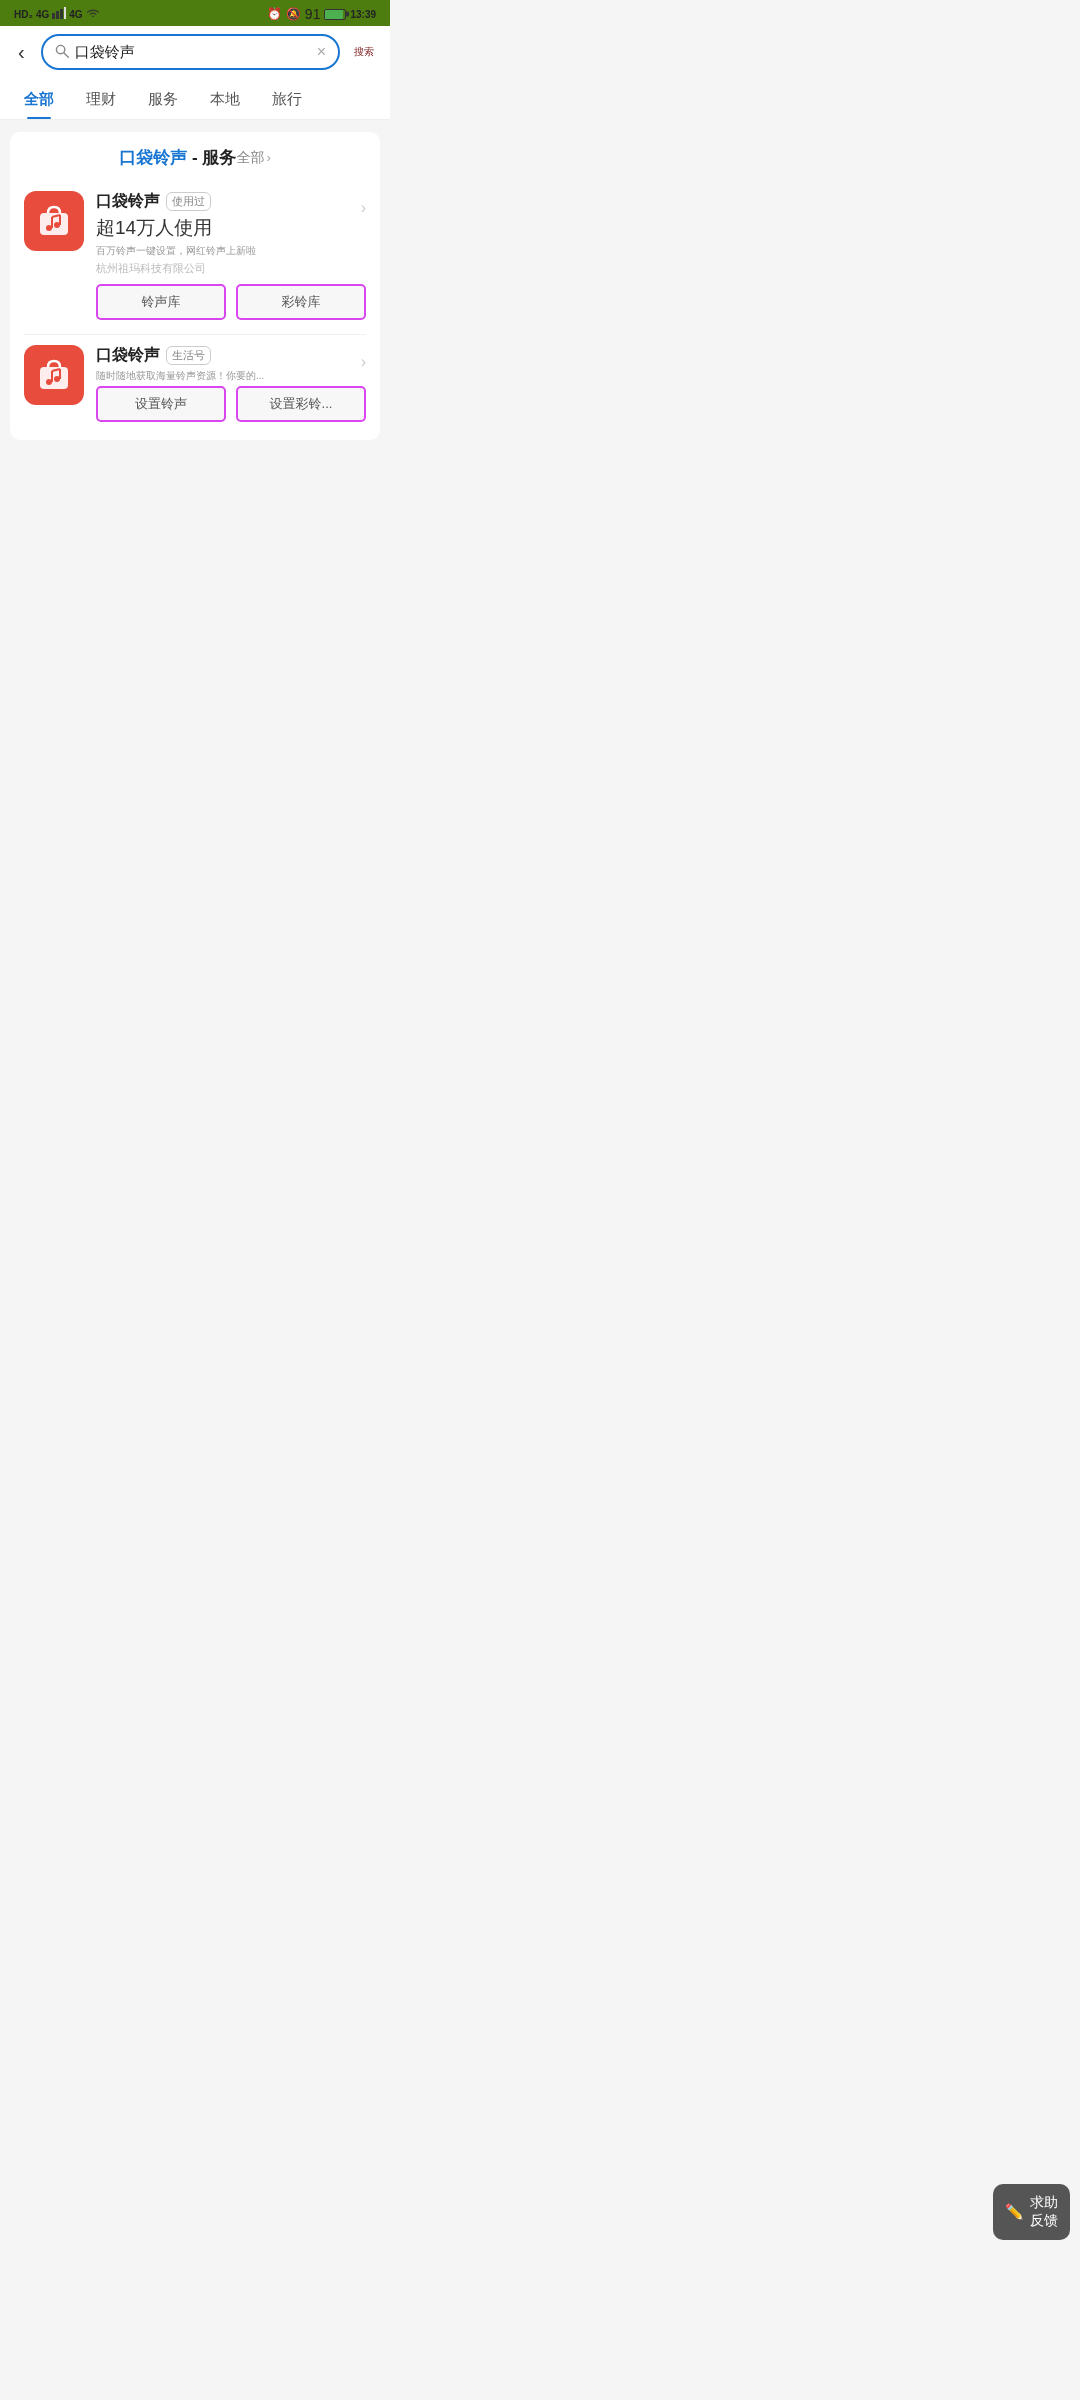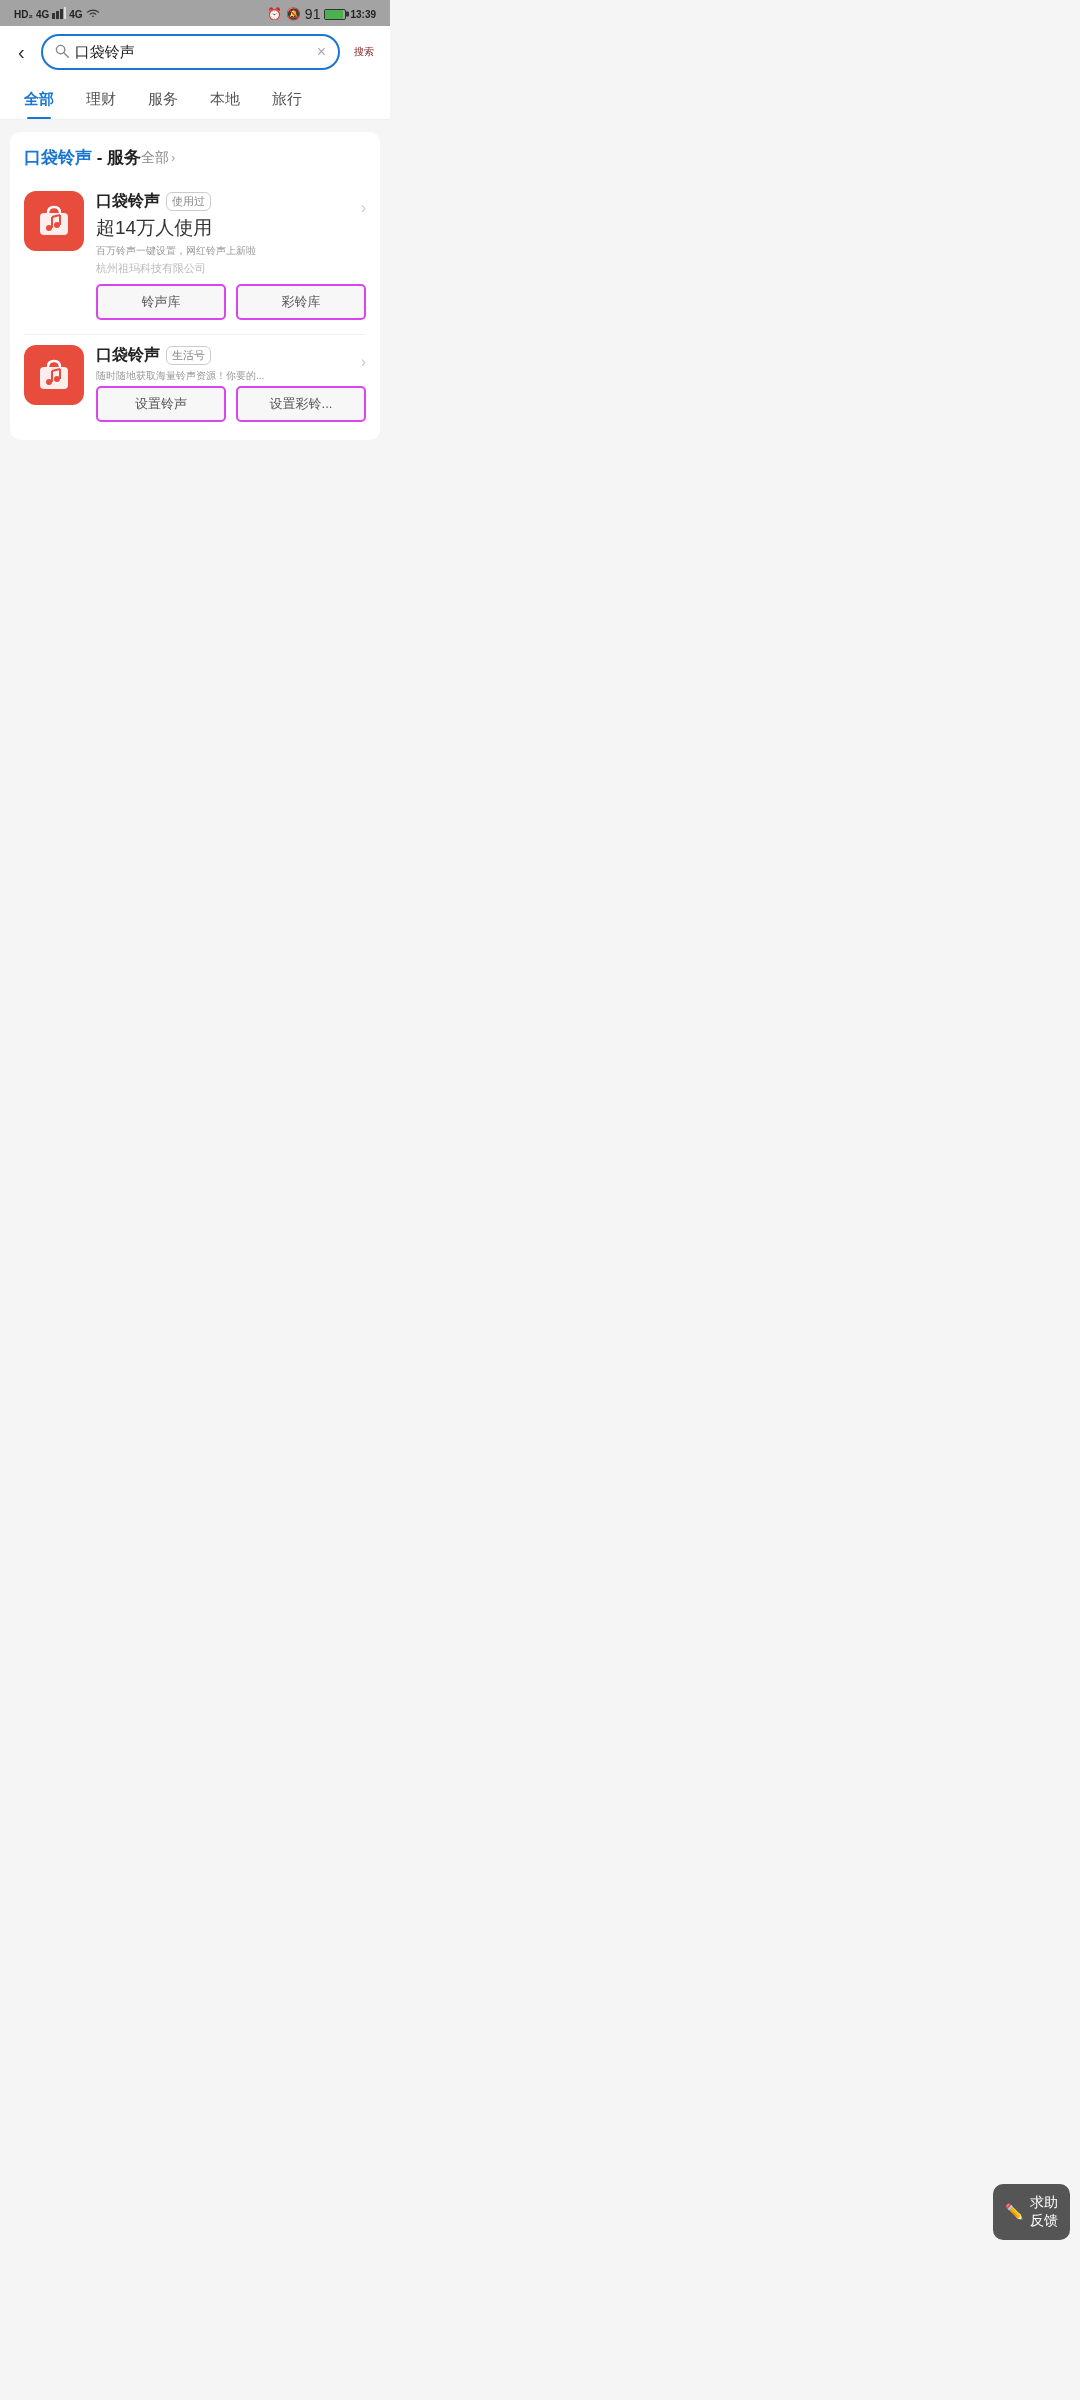--- a/index.html
+++ b/index.html
@@ -14,21 +14,21 @@
       position: relative;
       overflow-x: hidden;
     }
 
     
     .status-bar {
       display: flex;
       justify-content: space-between;
       align-items: center;
       padding: 6px 14px 4px;
-      background: #a3a3a3;
+      background: #4d7c0f;
       font-size: 11px;
       font-weight: 600;
     }
     .status-left { display: flex; align-items: center; gap: 3px; }
     .status-right { display: flex; align-items: center; gap: 4px; font-size: 12px; }
     .battery-box {
       border: 1.5px solid #333;
       border-radius: 2px;
       width: 22px;
       height: 11px;
@@ -140,21 +140,21 @@
     .section-card {
       background: #fff;
       border-radius: 10px;
       padding: 14px 14px 4px;
       margin-bottom: 14px;
     }
 
     
     .section-header {
       display: flex;
-      justify-content: flex-start;
+      justify-content: center;
       align-items: center;
       margin-bottom: 12px;
     }
     .section-title {
       font-size: 17px;
       font-weight: 700;
       color: #222;
     }
     .section-title .blue-text { color: #1976d2; }
     .section-all {

